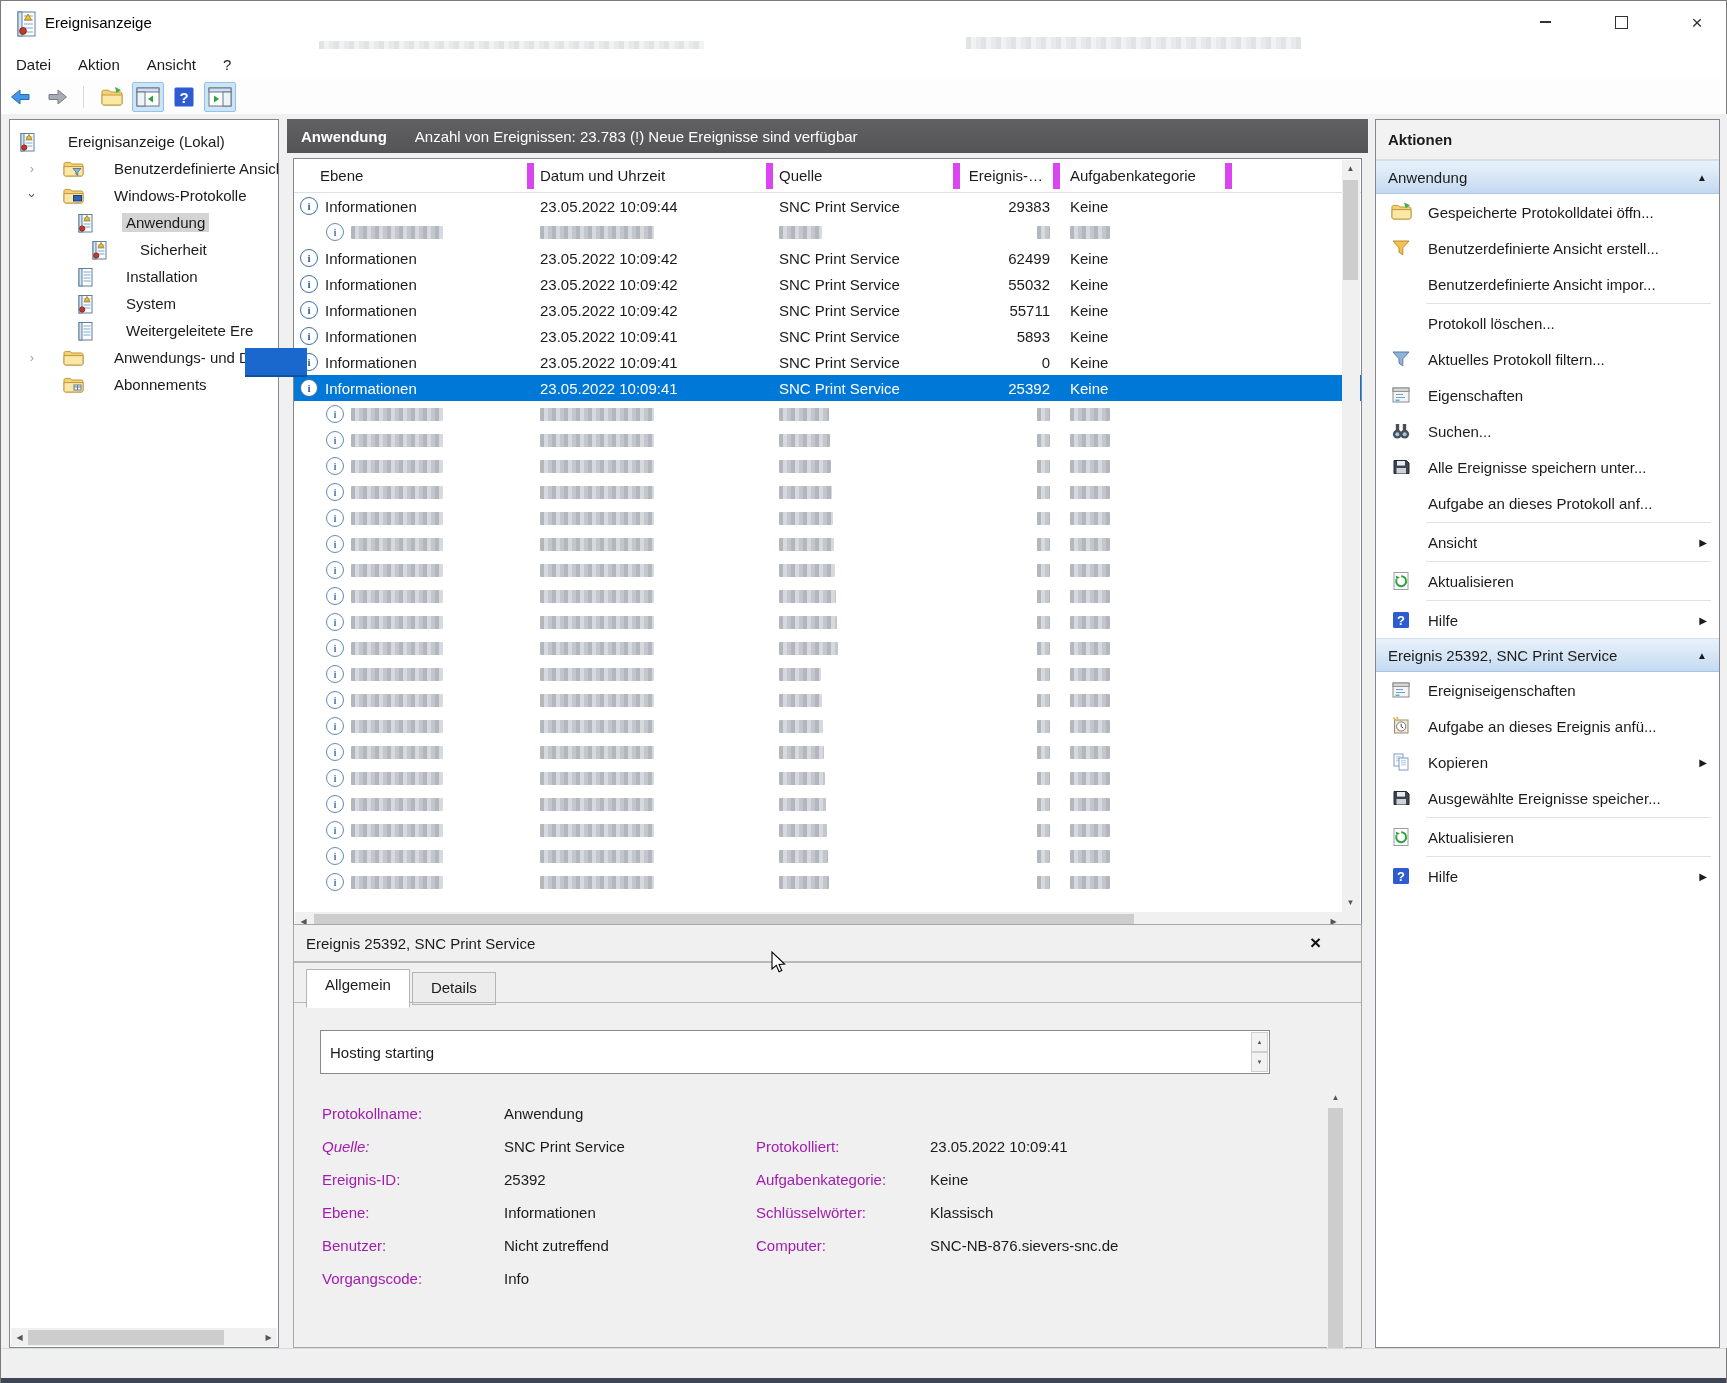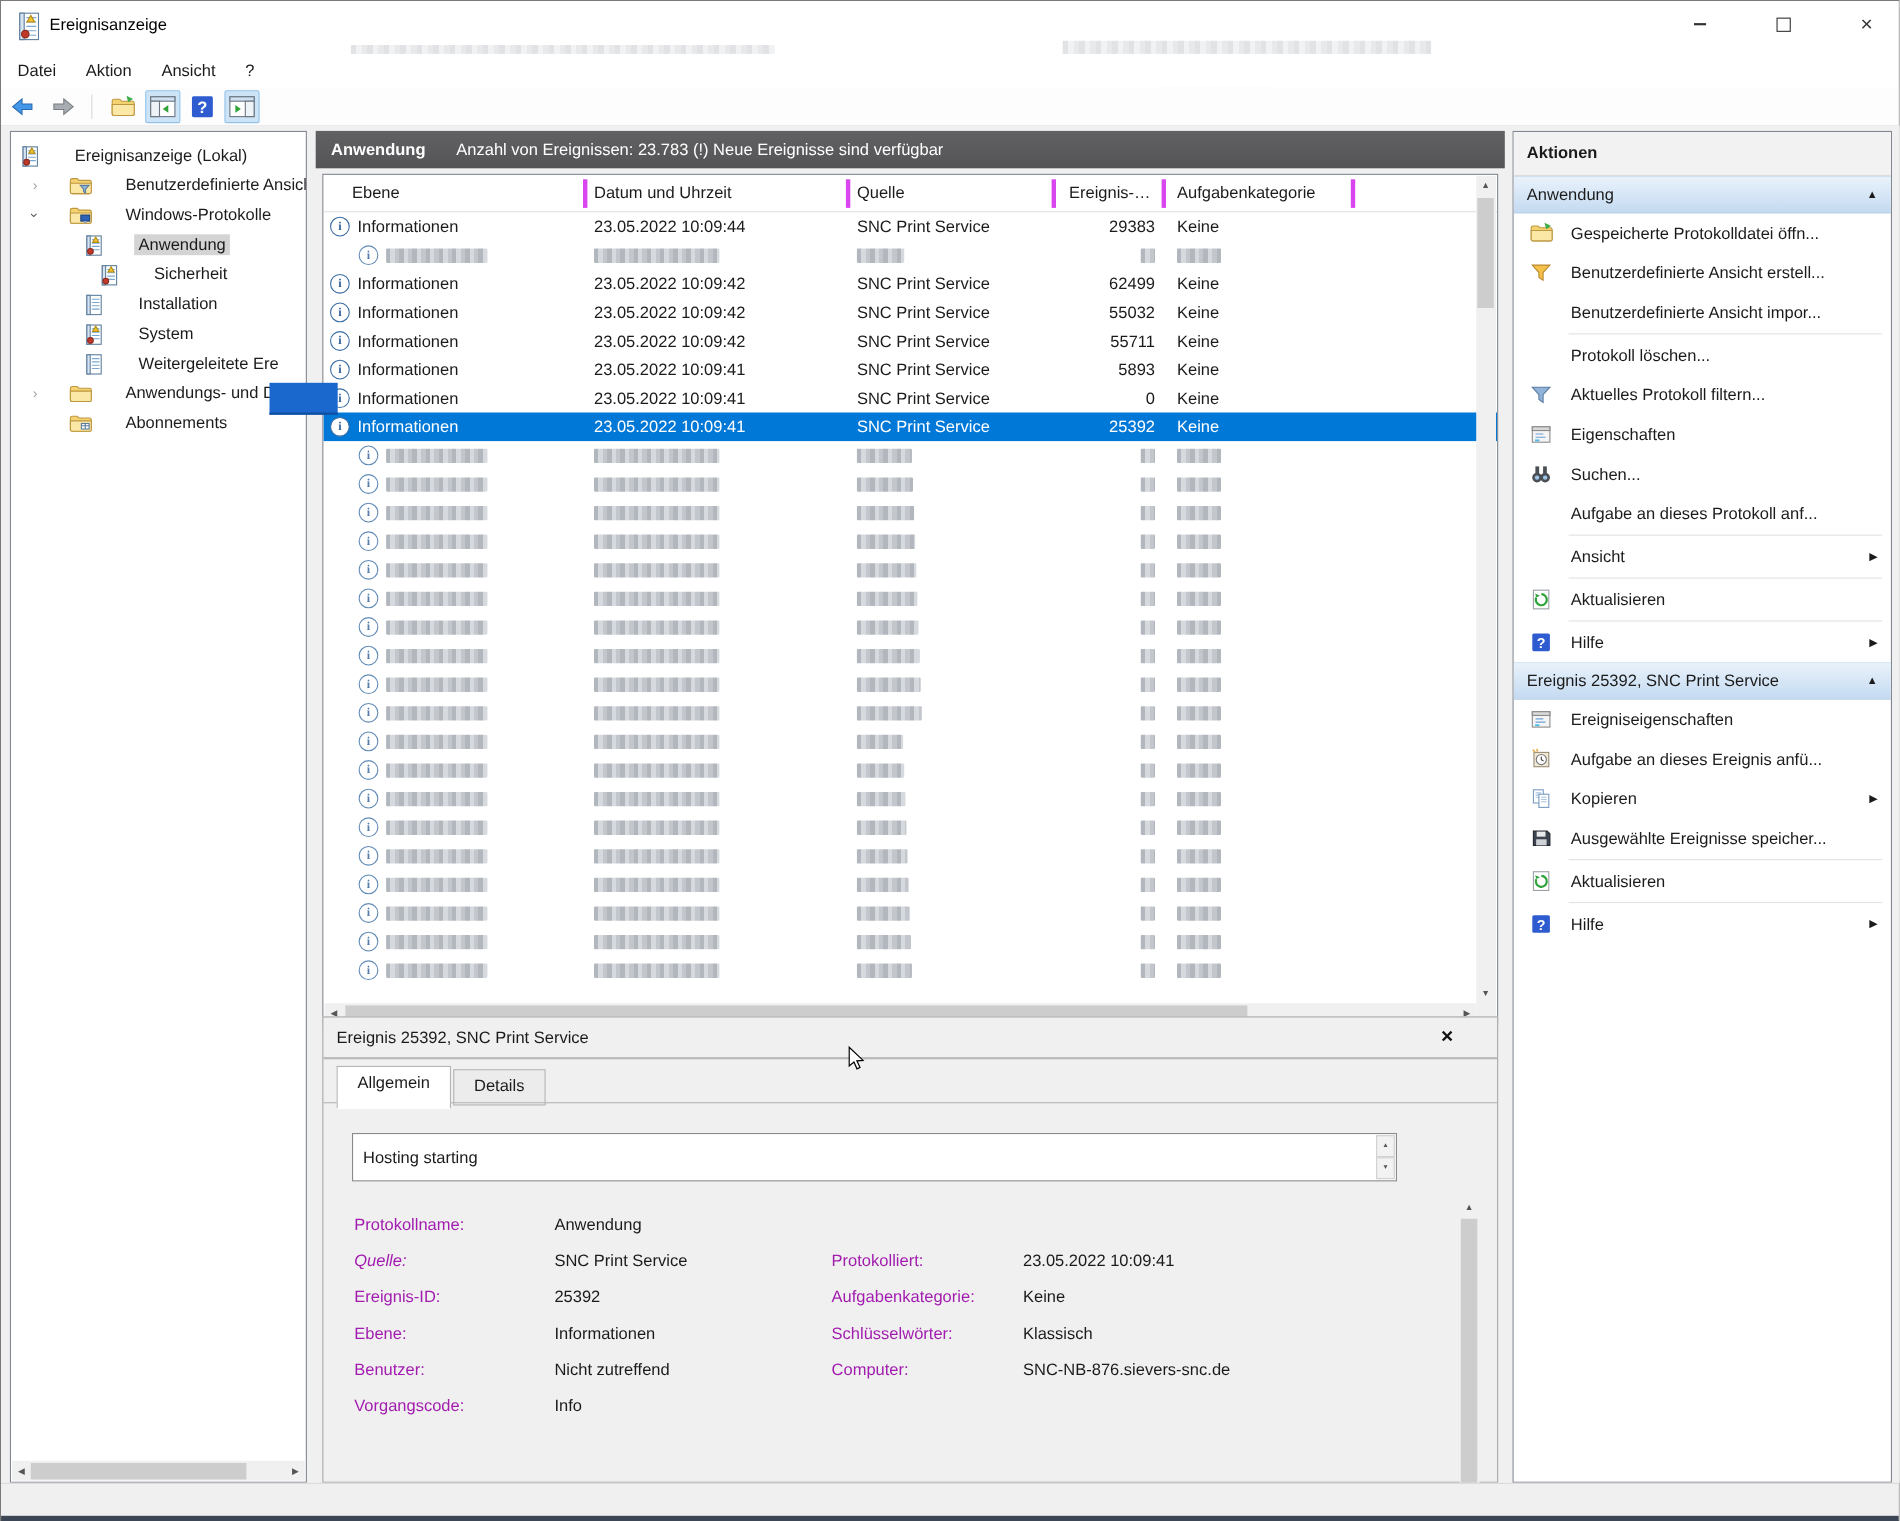--- a/index.html
+++ b/index.html
@@ -40,21 +40,21 @@
   .sb-arrow{width:17px;height:17px;display:flex;align-items:center;justify-content:center;color:#555;font-size:8px;}
   .sb-thumb-h{height:15px;background:#cdcdcd;}
   .redact-box{position:absolute;background:#1a68ce;border-bottom:2px solid #0f4f9f;z-index:30;}
   
   #center-panel{position:absolute;left:286px;top:5px;width:1081px;height:1229px;}
   .log-header{position:absolute;left:0;top:0;width:100%;height:34px;background:linear-gradient(#616163,#545456);
     color:#fff;display:flex;align-items:center;box-sizing:border-box;padding-left:14px;}
   .log-name{font-weight:bold;margin-right:28px;}
   #table-panel{left:6px;top:39px;width:1069px;height:774px;}
   .thead{display:flex;height:33px;border-bottom:1px solid #e0e0e0;align-items:center;}
-  .th{box-sizing:border-box;border-right:4px solid #d946ef;height:26px;display:flex;align-items:center;}
+  .th{box-sizing:border-box;border-right:7px solid #d946ef;height:26px;display:flex;align-items:center;}
   .c-level{width:240px;padding-left:26px;}
   .c-date{width:239px;padding-left:6px;}
   .c-source{width:187px;padding-left:6px;}
   .c-id{width:100px;justify-content:flex-end;padding-right:10px;}
   .c-cat{width:172px;padding-left:10px;}
   .trow{display:flex;height:26px;align-items:center;}
   .trow .td{box-sizing:border-box;height:26px;display:flex;align-items:center;overflow:hidden;}
   .trow.sel{background:#0078d7;color:#fff;}
   .info-ic{width:16px;height:16px;border-radius:50%;border:1.6px solid #3a6ea5;color:#2e5f95;background:#fff;
     font-size:11px;font-weight:bold;display:flex;align-items:center;justify-content:center;
@@ -842,20 +842,28 @@
                 <rect x="4.8" y="3" width="3.4" height="7" fill="#4a4f55"></rect>
                 <rect x="11.8" y="3" width="3.4" height="7" fill="#4a4f55"></rect>
                 <circle cx="6.3" cy="13.2" r="4.4" fill="#4a4f55"></circle>
                 <circle cx="13.7" cy="13.2" r="4.4" fill="#4a4f55"></circle>
                 <circle cx="6.3" cy="13.2" r="2" fill="#9fc6ea"></circle>
                 <circle cx="13.7" cy="13.2" r="2" fill="#9fc6ea"></circle>
               </svg></span>
             <span>Suchen...</span>
           </div>
           <div class="act-item">
+            <span class="act-ic"><svg viewBox="0 0 20 20" width="100%" height="100%">
+                <path d="M3 3.5h12.5L18 6v10.5H3z" fill="#3d4450" stroke="#23272e"></path>
+                <rect x="6" y="4" width="8" height="4.6" fill="#e8eaec"></rect>
+                <rect x="5.5" y="11" width="9.5" height="5.5" fill="#cfd3d8"></rect>
+              </svg></span>
+            <span>Alle Ereignisse speichern unter...</span>
+          </div>
+          <div class="act-item">
             <span class="act-noic"></span>
             <span>Aufgabe an dieses Protokoll anf...</span>
           </div>
           <div class="act-div"></div>
           <div class="act-item">
             <span class="act-noic"></span>
             <span>Ansicht</span>
             <span class="act-arrow">▶</span>
           </div>
           <div class="act-div"></div>

